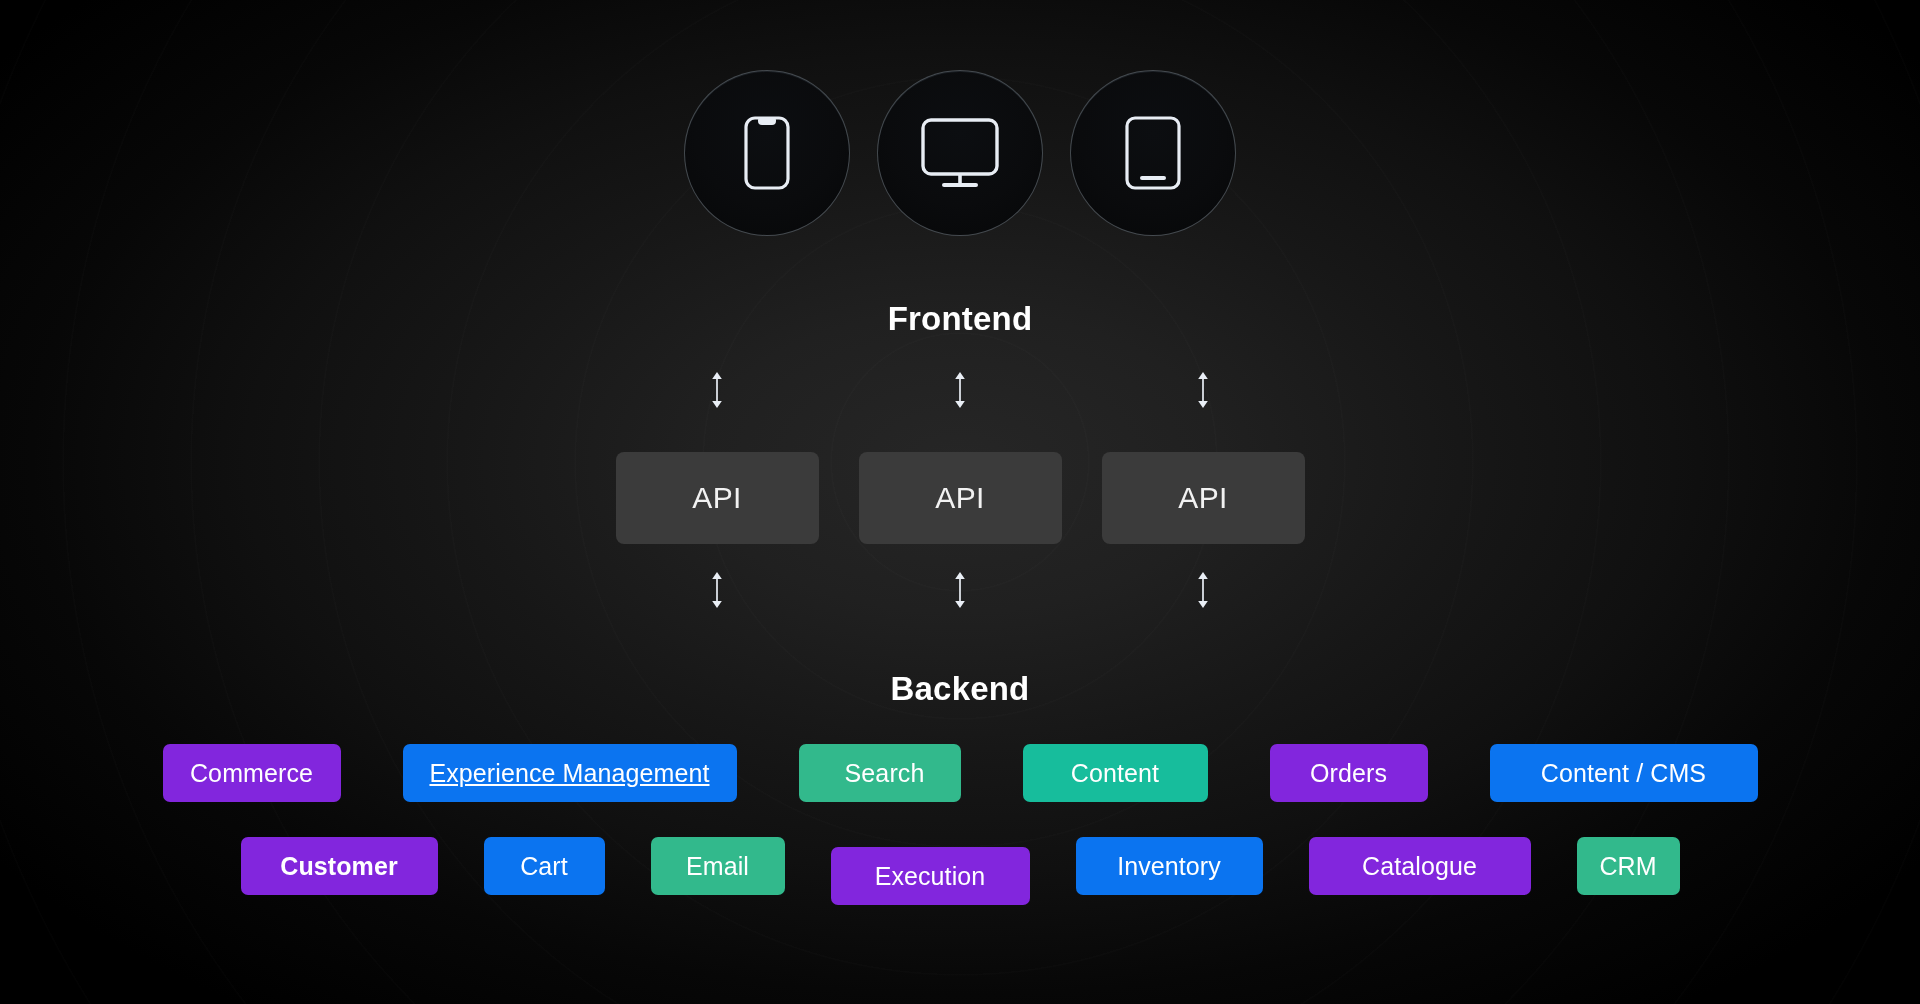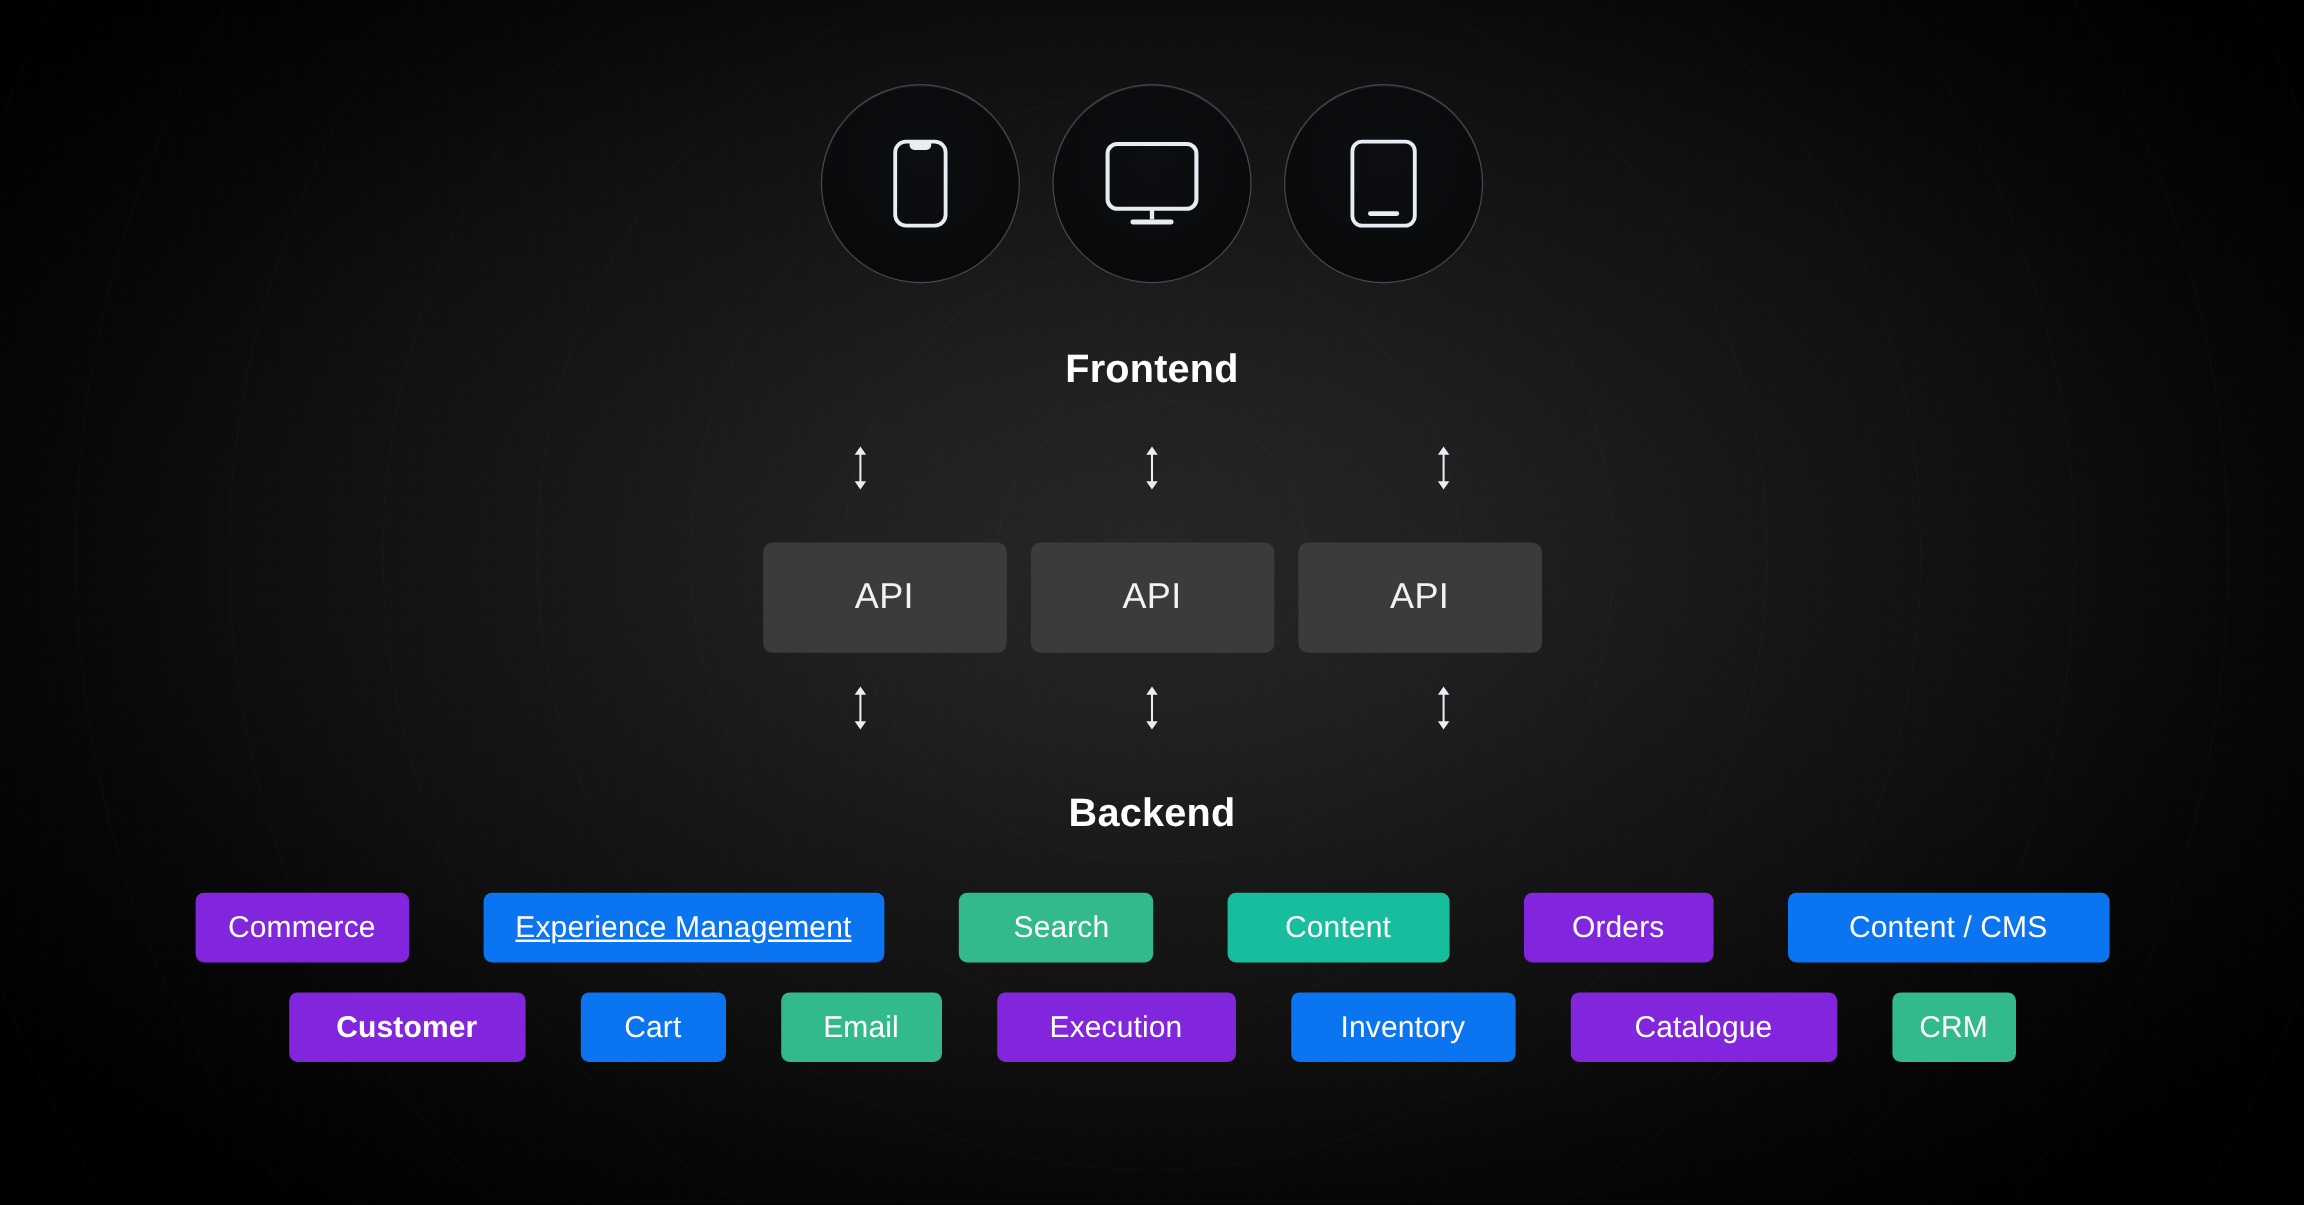--- a/index.html
+++ b/index.html
@@ -99,20 +99,21 @@
 
   
   .section-title {
     position: absolute;
     left: 0; right: 0;
     text-align: center;
     color: #ffffff;
     font-size: 33px;
     font-weight: bold;
     letter-spacing: 0.2px;
+    margin-top: 12px;
   }
   #frontend-title { top: 288px; }
   #backend-title  { top: 658px; }
 
   
   .arrow-row {
     position: absolute;
     left: 0; right: 0;
     display: flex;
     justify-content: center;
@@ -130,21 +131,21 @@
   .arrow-slot svg { display: block; }
 
   
   #api-row {
     position: absolute;
     left: 0; right: 0;
     top: 452px;
     display: flex;
     justify-content: center;
     align-items: center;
-    gap: 20px;
+    gap: 40px;
   }
 
   .api-box {
     width: 203px;
     height: 92px;
     border-radius: 8px;
     background: #3b3b3b;
     color: #f2f2f2;
     font-size: 30px;
     font-weight: normal;
@@ -293,20 +294,20 @@
       <div class="tag" style="background-color: rgb(50, 185, 140); width: 162px; padding-left: 36px;">Search</div>
       <div class="tag" style="background-color: rgb(23, 189, 156); width: 185px;">Content</div>
       <div class="tag" style="background-color: rgb(130, 38, 221); width: 158px;">Orders</div>
       <div class="tag" style="background-color: rgb(11, 116, 240); width: 268px;">Content / CMS</div>
     </div>
 
     <div class="tag-row" id="tag-row-2">
       <div class="tag" style="background-color: rgb(130, 38, 221); width: 197px; font-weight: bold;">Customer</div>
       <div class="tag" style="background-color: rgb(11, 116, 240); width: 121px;">Cart</div>
       <div class="tag" style="background-color: rgb(50, 185, 140); width: 134px;">Email</div>
-      <div class="tag" style="background-color: rgb(130, 38, 221); width: 199px;">Execution</div>
+      <div class="tag" style="background-color: rgb(130, 38, 221); width: 199px; margin-top: 20px;">Execution</div>
       <div class="tag" style="background-color: rgb(11, 116, 240); width: 187px;">Inventory</div>
       <div class="tag" style="background-color: rgb(130, 38, 221); width: 222px;">Catalogue</div>
       <div class="tag" style="background-color: rgb(50, 185, 140); width: 103px;">CRM</div>
     </div>
 
   </div>
 </div>
 
 </body></html>

